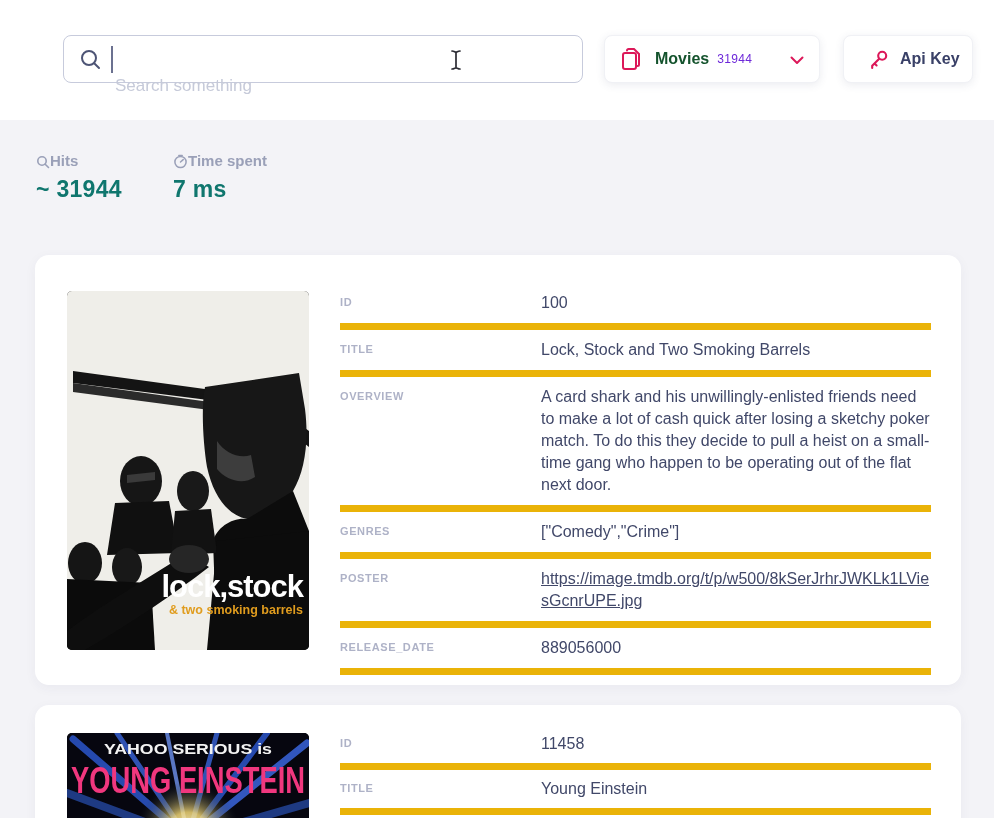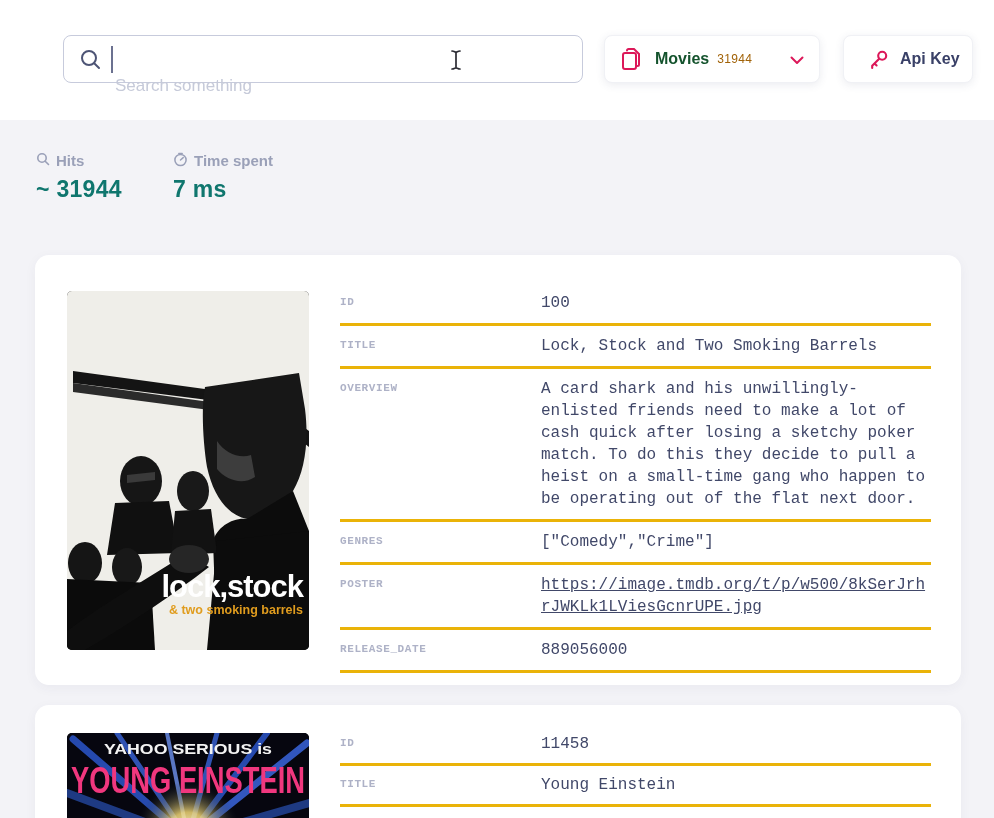--- a/index.html
+++ b/index.html
@@ -33,30 +33,30 @@
   .search-box input::placeholder { color:#c6cad9; }
 
   .pill-btn {
     position:absolute; top:35px; height:48px; background:#fff;
     border:1px solid #f0f1f5; border-radius:8px;
     box-shadow:0 2px 8px rgba(56,64,103,0.10);
     display:flex; align-items:center;
   }
   .index-dropdown { left:604px; width:216px; padding-left:15px; cursor:pointer; }
   .index-dropdown .idx-name { font-size:16px; font-weight:bold; color:#14532d; margin-left:13px; }
-  .index-dropdown .idx-count { font-size:12px; color:#a16207; margin-left:8px; letter-spacing:0.3px; }
+  .index-dropdown .idx-count { font-size:12px; color:#6d28d9; margin-left:8px; letter-spacing:0.3px; }
   .index-dropdown .chev { position:absolute; right:15px; top:20px; }
   .apikey-btn { left:843px; width:130px; padding-left:24px; cursor:pointer; }
   .apikey-btn .ak-label { font-size:16px; font-weight:bold; color:#394067; margin-left:11px; }
 
   
   .stat { position:absolute; top:152px; }
   .stat-hits { left:36px; }
   .stat-time { left:173px; }
-  .stat-head { display:flex; align-items:flex-start; gap:6px; }
+  .stat-head { display:flex; align-items:flex-end; }
   .stat-label { font-size:15px; font-weight:bold; color:#9aa0b8; }
   .stat-value { margin-top:7px; font-size:23px; font-weight:bold; color:#0f766e; letter-spacing:0.3px; }
 
   
   .card {
     position:absolute; left:35px; width:926px; height:430px;
     background:#fff; border-radius:14px;
     box-shadow:0 3px 12px rgba(56,64,103,0.05);
   }
   .card-1 { top:255px; }
@@ -64,21 +64,21 @@
   .poster {
     position:absolute; left:32px; width:242px; height:359px;
     border-radius:5px; overflow:hidden; background:#111;
   }
   .card-1 .poster { top:36px; }
   .card-2 .poster { top:28px; }
 
   .fields { position:absolute; left:305px; right:30px; }
   .card-1 .fields { top:28px; }
   .card-2 .fields { top:20px; }
-  .frow { display:flex; border-bottom:3px solid #eab308;font-family:Liberation Mono, monospace; }
+  .frow { display:flex; border-bottom:7px solid #eab308; }
   .card-1 .frow { padding:9px 0; }
   .card-2 .frow { padding:8px 0; }
   .flabel {
     width:201px; flex:0 0 201px; padding-top:4px;
     font-size:11px; font-weight:bold; letter-spacing:0.6px;
     color:#aeb2c7;
   }
   .fvalue { flex:1; font-size:16px; line-height:22px; color:#414869; }
   .fvalue.link a { color:#414869; text-decoration:underline; word-break:break-all; }
 

